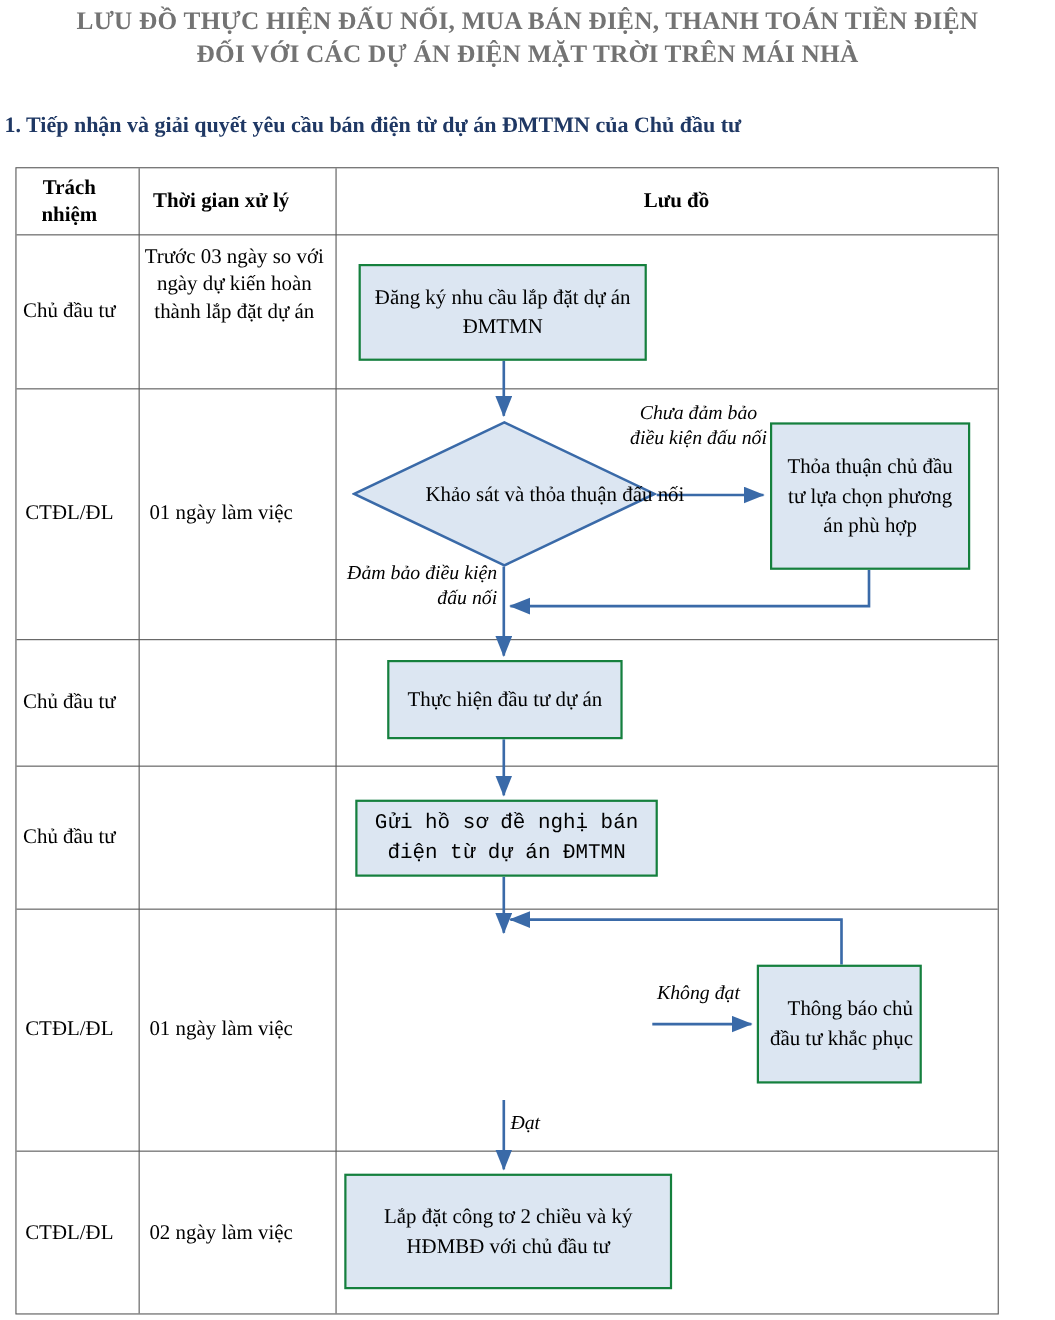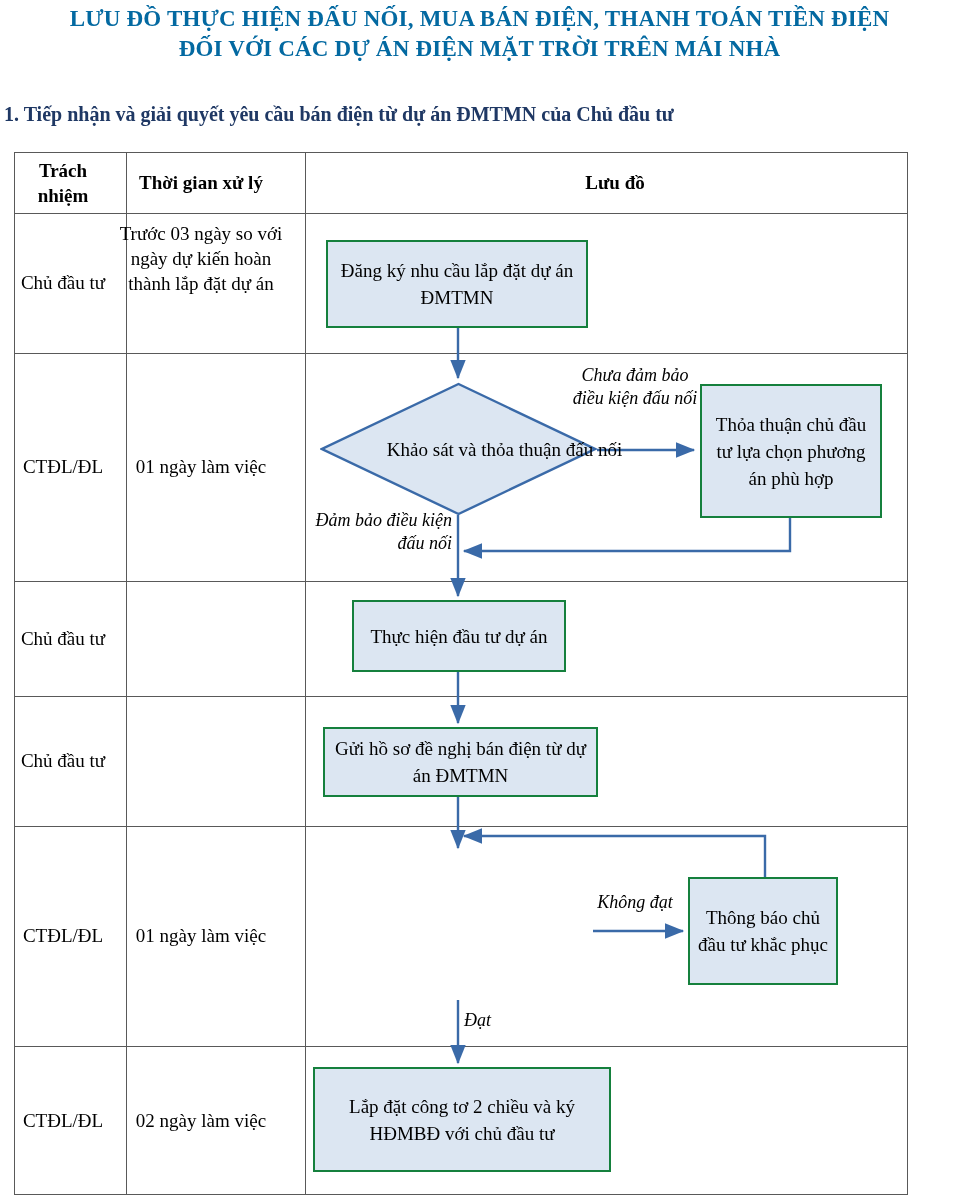--- a/index.html
+++ b/index.html
@@ -10,21 +10,21 @@
     color:#000000;
     overflow:hidden;
     position:relative;
   }
   #page{position:relative;width:959px;height:1200px;}
 
   
   .doc-title{
     position:absolute;left:0;top:4px;width:959px;
     text-align:center;
-    color:#0369a1;
+    color:#737373;
     font-weight:bold;
     font-size:23px;
     line-height:30px;
     letter-spacing:.2px;
   }
   .doc-title .line2{display:block;}
   .section-title{
     position:absolute;left:4px;top:101px;width:950px;
     color:#1f3864;
     font-weight:bold;
@@ -124,21 +124,21 @@
   <div class="cell head" style="left:112px;top:153px;width:178px;height:59px;">Thời gian xử lý</div>
   <div class="cell head" style="left:307px;top:153px;width:616px;height:59px;">Lưu đồ</div>
 
   <div class="cell" style="left:15px;top:213px;width:96px;height:139px;">Chủ đầu tư</div>
   <div class="cell" style="left:15px;top:353px;width:96px;height:227px;">CTĐL/ĐL</div>
   <div class="cell" style="left:15px;top:581px;width:96px;height:114px;">Chủ đầu tư</div>
   <div class="cell" style="left:15px;top:696px;width:96px;height:129px;">Chủ đầu tư</div>
   <div class="cell" style="left:15px;top:826px;width:96px;height:219px;">CTĐL/ĐL</div>
   <div class="cell" style="left:15px;top:1046px;width:96px;height:148px;">CTĐL/ĐL</div>
 
-  <div class="cell" style="left:112px;top:213px;width:178px;height:139px;align-items:flex-start;padding-top:8px;">Trước 03 ngày so với ngày dự kiến hoàn thành lắp đặt dự án</div>
+  <div class="cell" style="left:124px;top:213px;width:178px;height:139px;align-items:flex-start;padding-top:8px;">Trước 03 ngày so với ngày dự kiến hoàn thành lắp đặt dự án</div>
   <div class="cell" style="left:112px;top:353px;width:178px;height:227px;">01 ngày làm việc</div>
   <div class="cell" style="left:112px;top:581px;width:178px;height:114px;"></div>
   <div class="cell" style="left:112px;top:696px;width:178px;height:129px;"></div>
   <div class="cell" style="left:112px;top:826px;width:178px;height:219px;">01 ngày làm việc</div>
   <div class="cell" style="left:112px;top:1046px;width:178px;height:148px;">02 ngày làm việc</div>
 
   <svg class="flow" width="959" height="1200" viewBox="0 0 959 1200">
     <defs>
       <marker id="arrow" markerWidth="9" markerHeight="9" refX="7.5" refY="3.2" orient="auto" markerUnits="strokeWidth">
         <path d="M0,0 L8,3.2 L0,6.4 z" fill="#3a6aa8"></path>
@@ -172,24 +172,24 @@
     <svg width="277" height="134" viewBox="0 0 277 134">
       <polygon points="138.5,2 275,67 138.5,132 2,67" fill="#dce6f2" stroke="#3a6aa8" stroke-width="2.4"></polygon>
     </svg>
     <div class="dlabel" style="padding:0 46px;">Khảo sát và thỏa thuận đấu nối</div>
   </div>
 
   <div class="node" style="left:700px;top:384px;width:182px;height:134px;padding:0 8px;">Thỏa thuận chủ đầu tư lựa chọn phương án phù hợp</div>
 
   <div class="node" style="left:352px;top:600px;width:214px;height:72px;">Thực hiện đầu tư dự án</div>
 
-  <div class="node" style="left:323px;top:727px;width:275px;height:70px;">Gửi hồ sơ đề nghị bán điện từ dự án ĐMTMN</div>
+  <div class="node" style="left:323px;top:727px;width:275px;height:70px;font-family:Liberation Mono, monospace;">Gửi hồ sơ đề nghị bán điện từ dự án ĐMTMN</div>
 
 
-  <div class="node" style="left:688px;top:877px;width:150px;height:108px;padding:0 6px;">Thông báo chủ đầu tư khắc phục</div>
+  <div class="node" style="left:688px;top:877px;width:150px;height:108px;padding:0 6px;text-align:right;">Thông báo chủ đầu tư khắc phục</div>
 
   <div class="node" style="left:313px;top:1067px;width:298px;height:105px;padding:0 11px;">Lắp đặt công tơ 2 chiều và ký HĐMBĐ với chủ đầu tư</div>
 
   <div class="edge-label" style="left:571px;top:364px;width:128px;">Chưa đảm bảo điều kiện đấu nối</div>
 
   <div class="edge-label" style="left:312px;top:509px;width:140px;text-align:right;">Đảm bảo điều kiện đấu nối</div>
 
   <div class="edge-label" style="left:583px;top:891px;width:104px;">Không đạt</div>
 
   <div class="edge-label" style="left:464px;top:1009px;width:60px;text-align:left;">Đạt</div>

